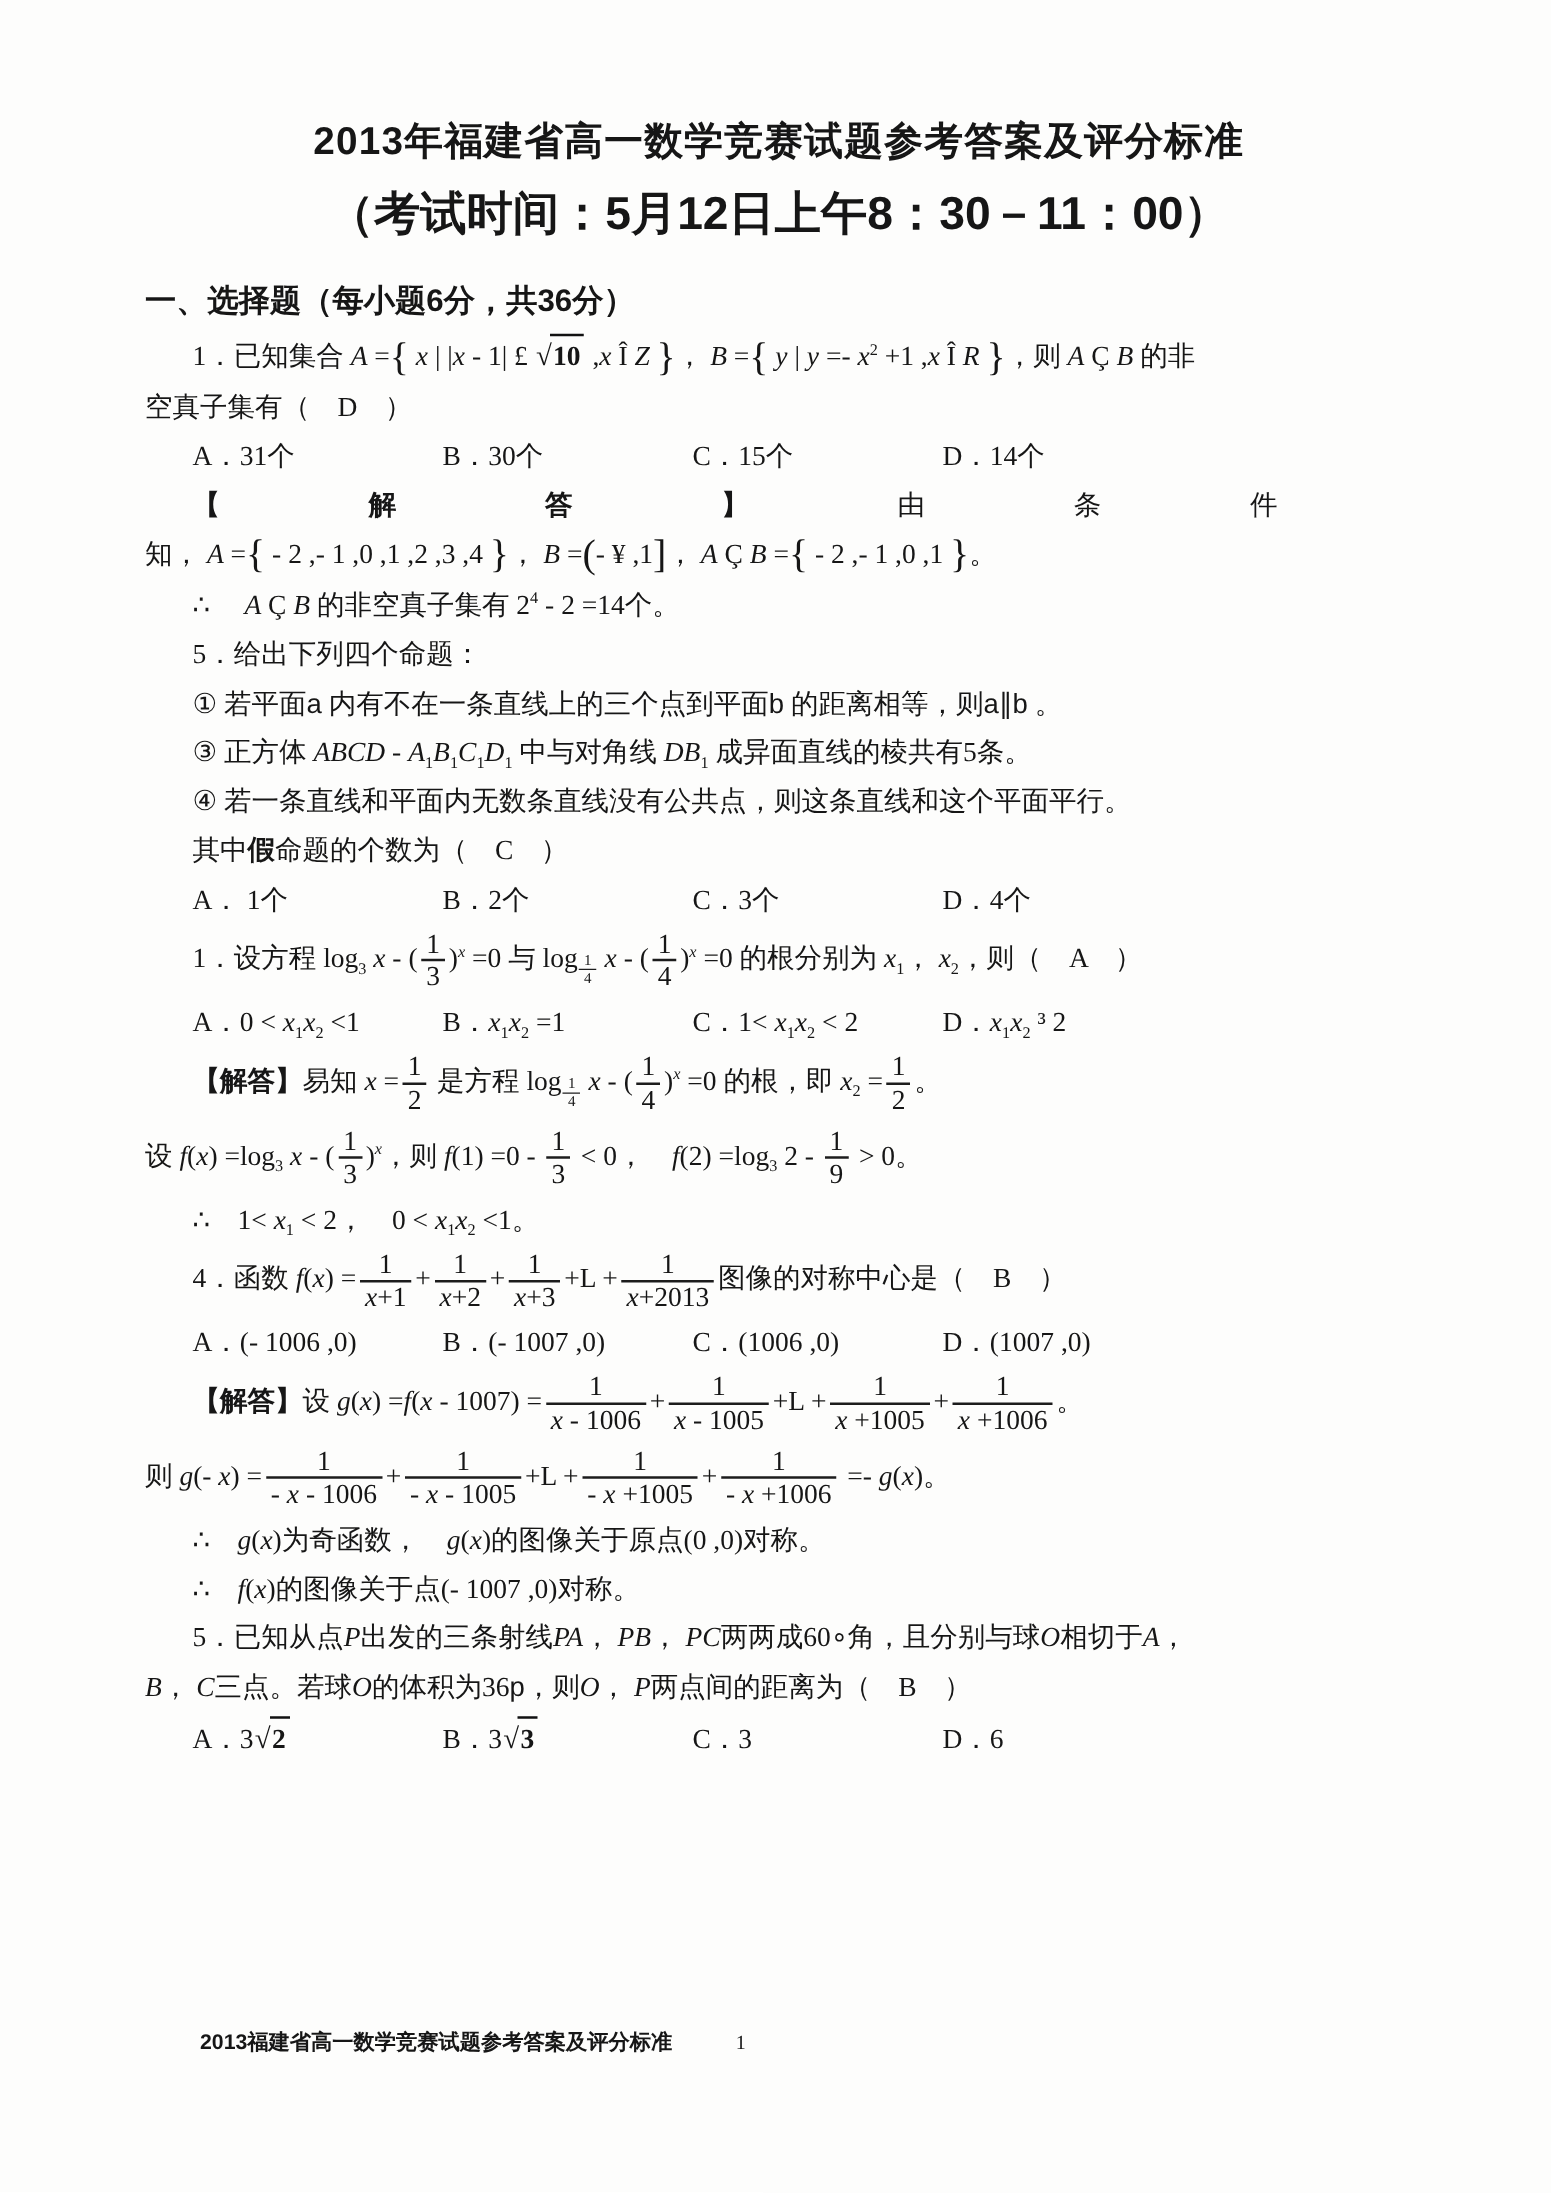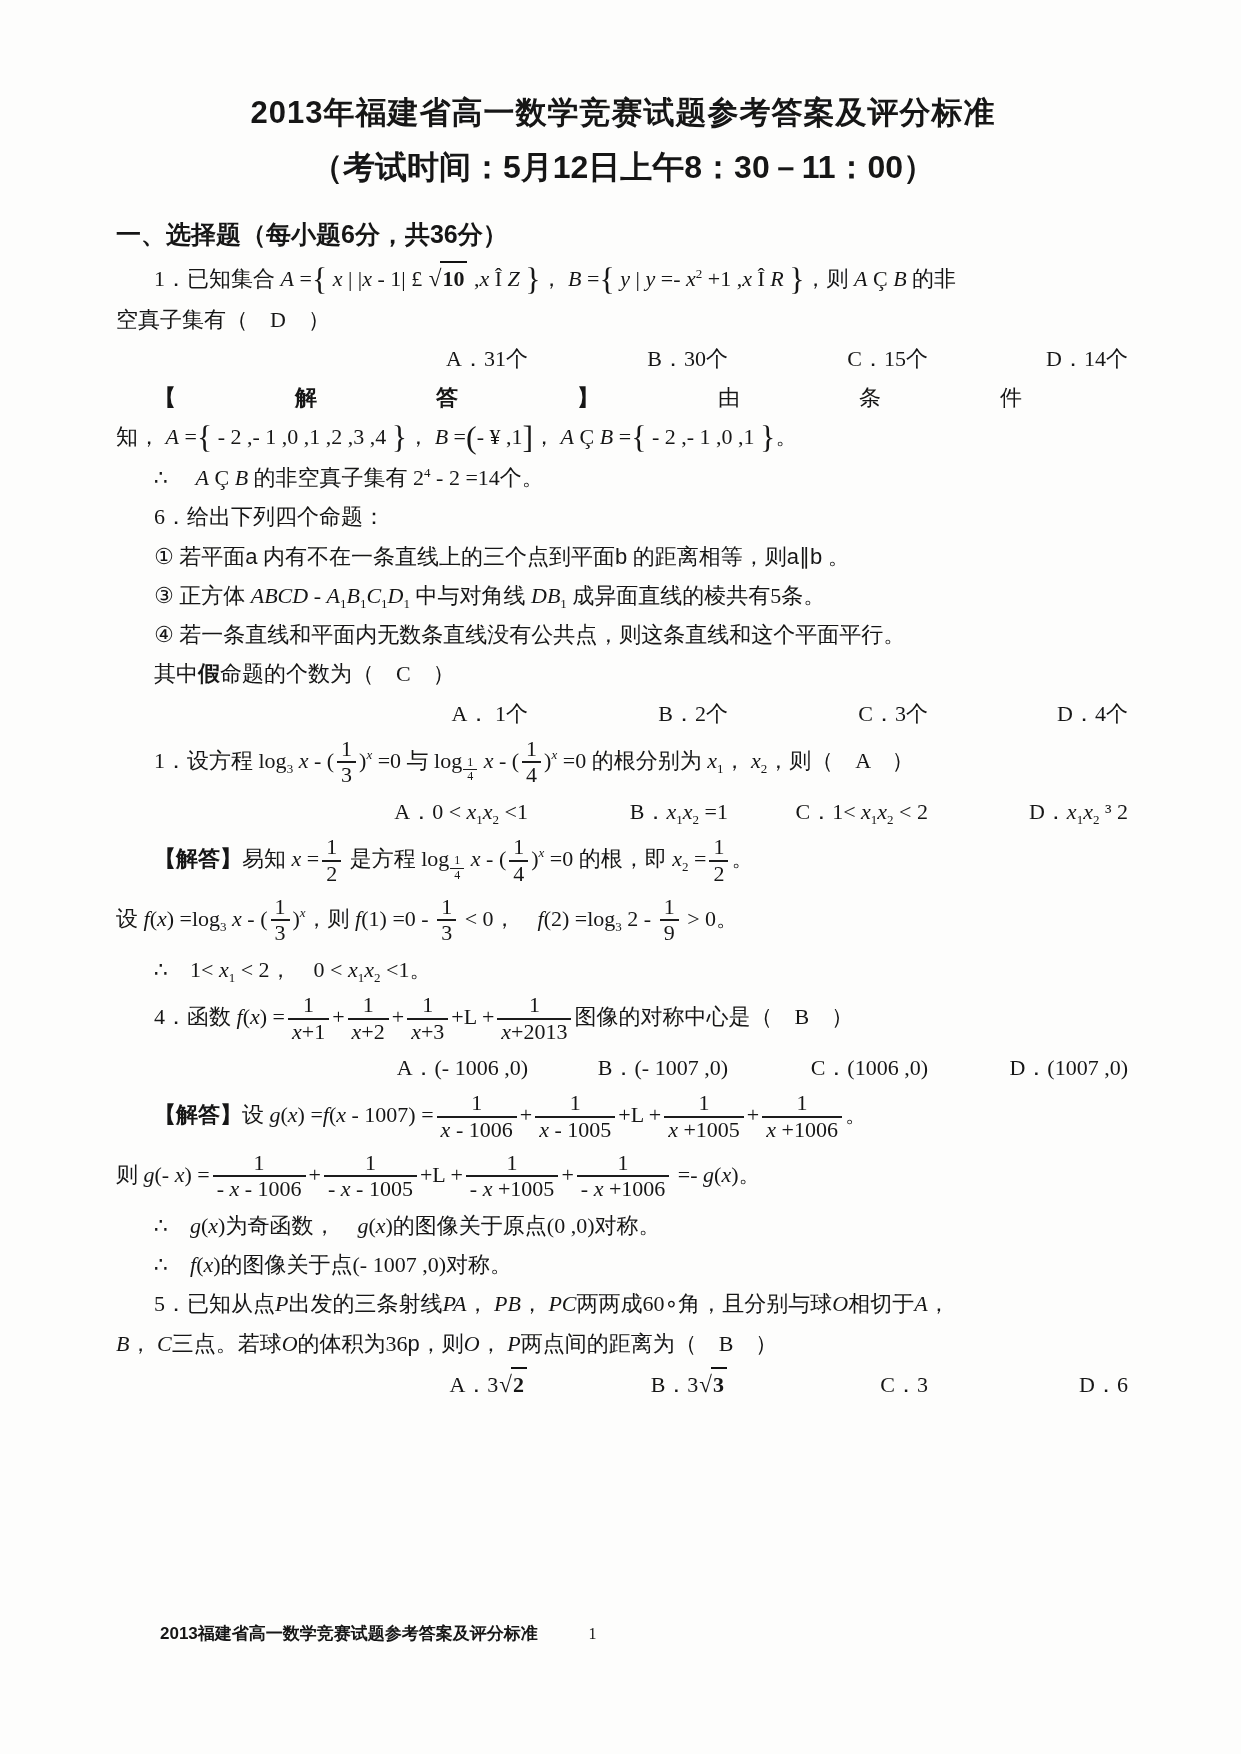--- a/index.html
+++ b/index.html
@@ -8,30 +8,30 @@
     color:#161616; font-family:"Liberation Serif","DejaVu Sans",serif;
     overflow:hidden;
   }
   .content { position:absolute; left:116px; top:92px; width:1014px; }
   .title {
     text-align:center; font-family:"Liberation Sans","DejaVu Sans",sans-serif;
     font-weight:bold; font-size:31px; letter-spacing:1px; margin-bottom:12px;
   }
   .subtitle {
     text-align:center; font-family:"Liberation Sans","DejaVu Sans",sans-serif;
-    font-weight:bold; font-size:32px; margin-bottom:28px;
+    font-weight:bold; font-size:37px; margin-bottom:28px;
   }
   .section-heading {
     font-family:"Liberation Sans","DejaVu Sans",sans-serif;
     font-weight:bold; font-size:25px; margin:6px 0 10px 0;
   }
   .line { font-size:22px; line-height:1.42; margin:8px 0; }
   .indent { padding-left:38px; }
   .justify { display:flex; justify-content:space-between; padding-right:108px; }
-  .opts { padding-left:38px;text-align:right; }
+  .opts { padding-left:38px; }
   .opts > .sp { display:inline-block; min-width:198px; margin-right:2px; }
   .it { font-style:italic; }
   .bd { font-weight:bold; }
   .gs { font-family:"Liberation Sans","DejaVu Sans",sans-serif; }
   .lg { font-size:1.45em; line-height:1; vertical-align:-0.12em; }
   sub { font-size:13px; vertical-align:sub; line-height:1; }
   sup { font-size:13px; vertical-align:super; line-height:1; }
   .frac {
     display:inline-flex; flex-direction:column; align-items:center;
     vertical-align:middle; margin:0 3px; line-height:1.12; text-align:center;
@@ -72,21 +72,21 @@
           <span class="bd"><span>【</span></span>
           <span class="bd"><span>解</span></span>
           <span class="bd"><span>答</span></span>
           <span class="bd"><span>】</span></span>
           <span class="sp"><span>由</span></span>
           <span class="sp"><span>条</span></span>
           <span class="sp"><span>件</span></span>
         </div>
         <div class="line "><span>知， </span><span class="it"><span>A</span></span><span> =</span><span class="lg"><span>{</span></span><span> - 2 ,- 1 ,0 ,1 ,2 ,3 ,4 </span><span class="lg"><span>}</span></span><span>， </span><span class="it"><span>B</span></span><span> =</span><span class="lg"><span>(</span></span><span>- ¥ ,1</span><span class="lg"><span>]</span></span><span>， </span><span class="it"><span>A</span></span><span> Ç </span><span class="it"><span>B</span></span><span> =</span><span class="lg"><span>{</span></span><span> - 2 ,- 1 ,0 ,1 </span><span class="lg"><span>}</span></span><span>。</span></div>
         <div class="line indent"><span>∴　 </span><span class="it"><span>A</span></span><span> Ç </span><span class="it"><span>B</span></span><span> 的非空真子集有 2</span><sup><span>4</span></sup><span> - 2 =14个。</span></div>
-        <div class="line indent"><span>6．给出下列四个命题：</span></div>
+        <div class="line indent"><span>5．给出下列四个命题：</span></div>
         <div class="line indent"><span>① 若平面</span><span class="gs"><span>a</span></span><span> 内有不在一条直线上的三个点到平面</span><span class="gs"><span>b</span></span><span> 的距离相等，则</span><span class="gs"><span>a</span></span><span>∥</span><span class="gs"><span>b</span></span><span> 。</span></div>
         <div class="line indent"><span>③ 正方体 </span><span class="it"><span>ABCD</span></span><span> - </span><span class="it"><span>A</span></span><sub><span>1</span></sub><span class="it"><span>B</span></span><sub><span>1</span></sub><span class="it"><span>C</span></span><sub><span>1</span></sub><span class="it"><span>D</span></span><sub><span>1</span></sub><span> 中与对角线 </span><span class="it"><span>DB</span></span><sub><span>1</span></sub><span> 成异面直线的棱共有5条。</span></div>
         <div class="line indent"><span>④ 若一条直线和平面内无数条直线没有公共点，则这条直线和这个平面平行。</span></div>
         <div class="line indent"><span>其中</span><span class="bd"><span>假</span></span><span>命题的个数为（　C　）</span></div>
         <div class="line opts indent"><span class="sp"><span>A． 1个</span></span><span class="sp"><span>B．2个</span></span><span class="sp"><span>C．3个</span></span><span class="sp"><span>D．4个</span></span></div>
         <div class="line indent"><span>1．设方程 log</span><sub><span>3</span></sub><span> </span><span class="it"><span>x</span></span><span> - (</span><span class="frac">
             <span class="num"><span>1</span></span>
             <span class="den"><span>3</span></span>
           </span><span>)</span><sup><span class="it"><span>x</span></span></sup><span> =0 与 log</span><sub><span class="frac">
               <span class="num"><span>1</span></span>

